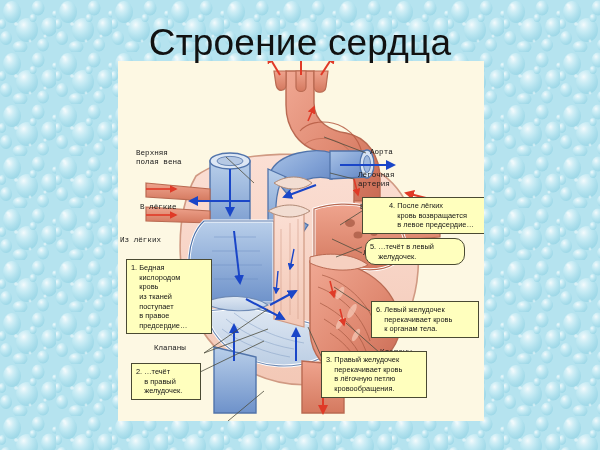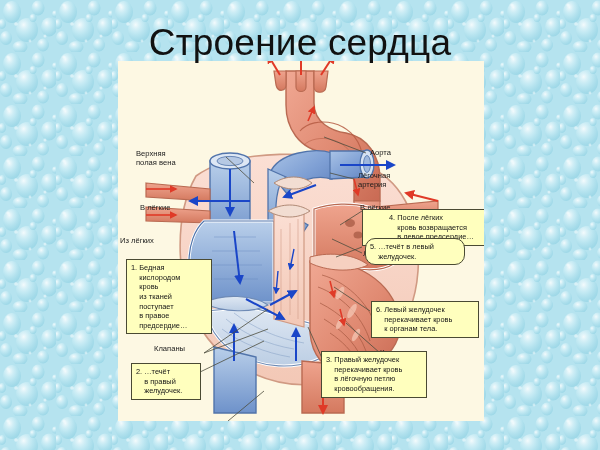--- a/index.html
+++ b/index.html
@@ -19,21 +19,21 @@
   }
   
   #panel{
     position:absolute;left:118px;top:61px;width:366px;height:360px;
     background:#fdf8e3;z-index:2;overflow:hidden;
   }
   #panel svg{position:absolute;left:0;top:0;}
   
   .lbl{
     position:absolute;font-size:7.6px;color:#1a1a1a;line-height:1.25;
-    z-index:6;white-space:pre;
+    z-index:6;white-space:pre;font-family:Liberation Mono, monospace;
   }
   .callout{
     position:absolute;z-index:6;background:#ffffbe;border:1px solid #4a4a33;
     font-size:7.4px;color:#151515;line-height:1.3;padding:3px 4px 3px 4px;
     white-space:pre;
   }
 </style>
 </head>
 <body>
 
@@ -273,21 +273,21 @@
     поступает
     в правое
     предсердие…</div>
   <div class="callout" style="left:13px;top:302px;width:60px;">2. …течёт
     в правый
     желудочек.</div>
   <div class="callout" style="left:203px;top:290px;width:96px;">3. Правый желудочек
     перекачивает кровь
     в лёгочную петлю
     кровообращения.</div>
-  <div class="callout" style="left:244px;top:148px;width:104px;padding-left:26px;">4. После лёгких
+  <div class="callout" style="left:244px;top:136px;width:104px;padding-left:26px;">4. После лёгких
     кровь возвращается
     в левое предсердие…</div>
   <div class="callout" style="left:247px;top:177px;width:90px;border-radius:10px;">5. …течёт в левый
     желудочек.</div>
   <div class="callout" style="left:253px;top:240px;width:98px;">6. Левый желудочек
     перекачивает кровь
     к органам тела.</div>
 
 </div>
 

